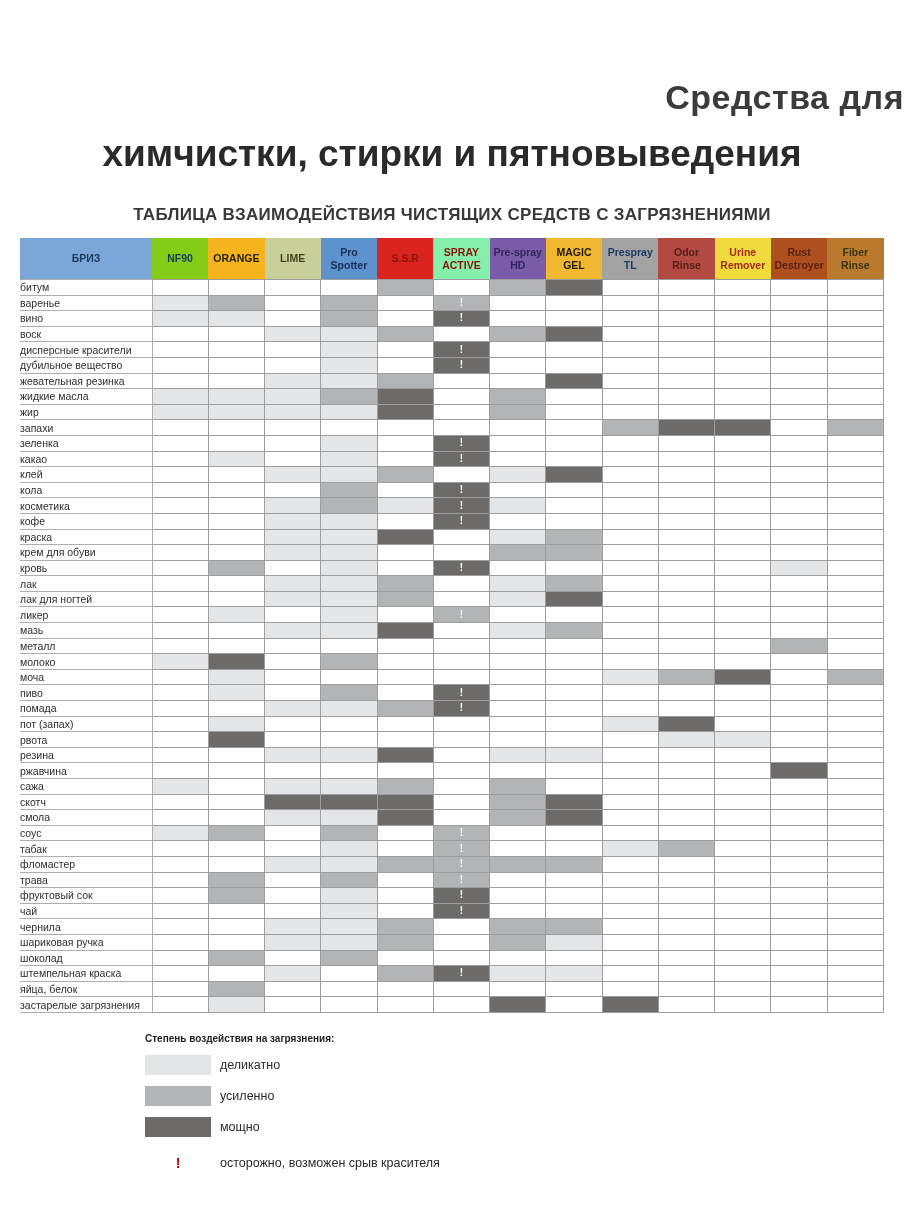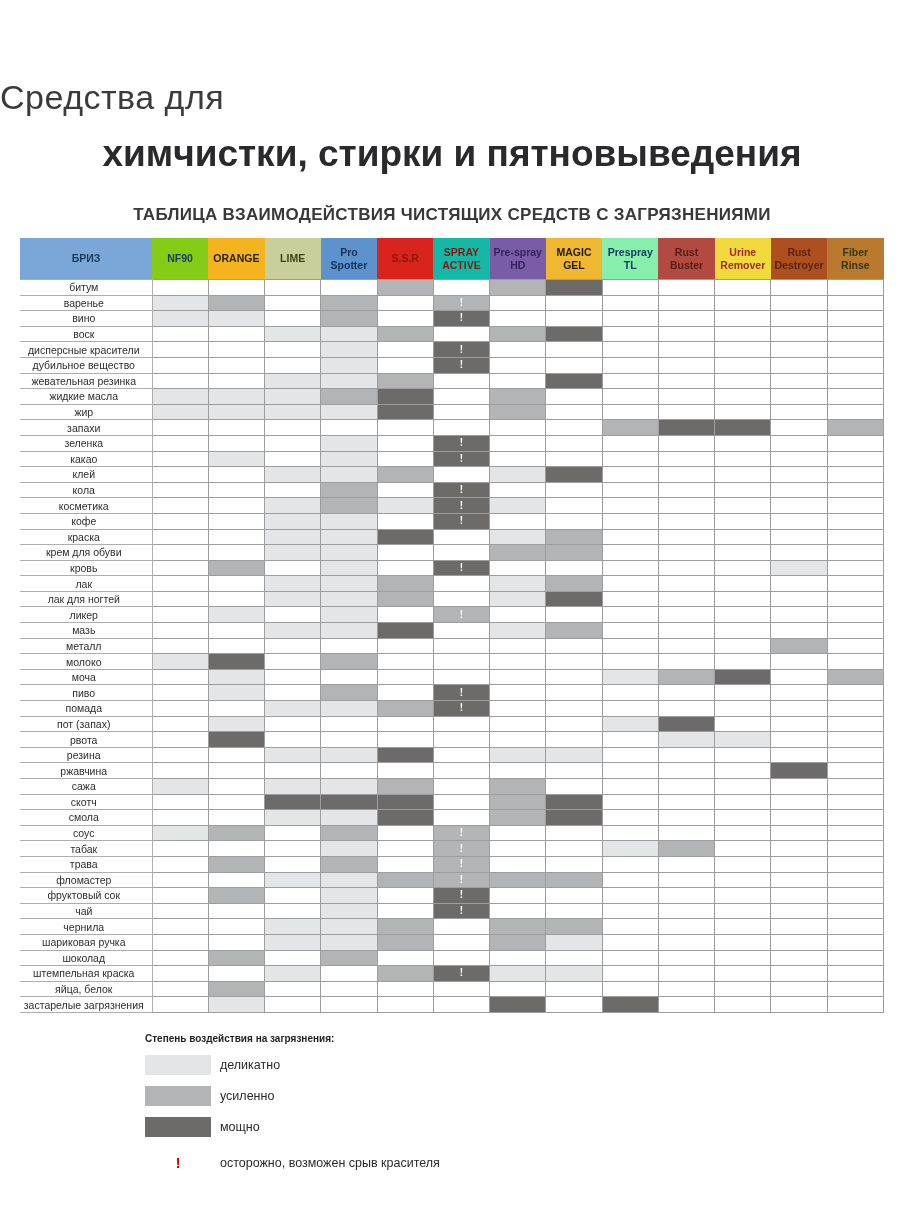--- a/index.html
+++ b/index.html
@@ -2,21 +2,21 @@
 <html><head>
 <meta charset="utf-8">
 <style>
   html,body { margin:0; padding:0; }
   body {
     width:904px; height:1231px; background:#ffffff;
     font-family:"Liberation Sans", sans-serif;
     color:#2e2e30; overflow:hidden;
   }
   .title1 {
-    text-align:left; font-size:34px; font-weight:400;
+    text-align:right; font-size:34px; font-weight:700;
     color:#3b3b3d; margin:78px 0 0 0; letter-spacing:0.5px;
   }
   .title2 {
     text-align:center; font-size:37px; font-weight:700;
     color:#2a2a2c; margin:16px 0 0 0;
   }
   .subtitle {
     text-align:center; font-size:17px; font-weight:600;
     color:#39393b; margin:30px 0 13px 0; letter-spacing:0.3px;
   }
@@ -25,21 +25,21 @@
     width:864px; margin-left:20px;
   }
   table.grid thead th {
     height:41px; border:none; font-weight:700; font-size:10.5px;
     line-height:1.15; padding:0 1px; vertical-align:middle; text-align:center;
   }
   table.grid thead th.brand { width:130px; }
   table.grid tbody tr { height:15.6px; }
   table.grid tbody th.rowlabel {
     font-weight:400; font-size:10.5px; color:#2e2e30;
-    text-align:center; padding:0 4px 0 0; white-space:nowrap;
+    text-align:left; padding:0 4px 0 0; white-space:nowrap;
     border:1px solid #aeaeb0; border-left:none; background:#ffffff;
   }
   table.grid tbody td {
     border:1px solid #9d9d9f; padding:0; text-align:center;
     font-size:10px; font-weight:700; color:#ffffff; line-height:14px;
     background:#ffffff;
   }
   table.grid tbody td.lv1 { background:#e4e5e7; }
   table.grid tbody td.lv2 { background:#b3b4b6; }
   table.grid tbody td.lv3 { background:#6d6b6a; }
@@ -67,25 +67,25 @@
 
   <table class="grid">
     <thead>
       <tr id="header-row">
           <th class="brand" style="background: rgb(123, 166, 216); color: rgb(26, 58, 94);">БРИЗ</th>
           <th style="background: #84cc16; color: rgb(26, 58, 94);">NF90</th>
           <th style="background: rgb(245, 179, 30); color: rgb(35, 31, 10);">ORANGE</th>
           <th style="background: rgb(201, 207, 155); color: rgb(63, 68, 22);">LIME</th>
           <th style="background: rgb(93, 146, 204); color: rgb(22, 50, 90);">Pro Spotter</th>
           <th style="background: rgb(216, 36, 28); color: rgb(143, 21, 12);">S.S.R</th>
-          <th style="background: #14b8a6; color: rgb(134, 21, 12);">SPRAY ACTIVE</th>
+          <th style="background: #86efac; color: rgb(134, 21, 12);">SPRAY ACTIVE</th>
           <th style="background: rgb(122, 91, 167); color: rgb(50, 37, 93);">Pre-spray HD</th>
           <th style="background: rgb(240, 184, 49); color: rgb(31, 26, 8);">MAGIC GEL</th>
-          <th style="background: #86efac; color: rgb(29, 58, 98);">Prespray TL</th>
-          <th style="background: rgb(178, 74, 66); color: rgb(85, 32, 27);">Rust Buster</th>
+          <th style="background: #a3a3a3; color: rgb(29, 58, 98);">Prespray TL</th>
+          <th style="background: rgb(178, 74, 66); color: rgb(85, 32, 27);">Odor Rinse</th>
           <th style="background: rgb(241, 219, 60); color: rgb(160, 42, 30);">Urine Remover</th>
           <th style="background: rgb(174, 79, 32); color: rgb(92, 35, 16);">Rust Destroyer</th>
           <th style="background: rgb(186, 122, 46); color: rgb(58, 52, 16);">Fiber Rinse</th>
         </tr>
     </thead>
     <tbody id="table-body">
         <tr>
           <th class="rowlabel">битум</th>
           <td></td>
           <td></td>
@@ -671,45 +671,45 @@
           <td class="lv2">!</td>
           <td></td>
           <td></td>
           <td class="lv1"></td>
           <td class="lv2"></td>
           <td></td>
           <td></td>
           <td></td>
         </tr>
         <tr>
+          <th class="rowlabel">фломастер</th>
+          <td></td>
+          <td></td>
+          <td class="lv1"></td>
+          <td class="lv1"></td>
+          <td class="lv2"></td>
+          <td class="lv2">!</td>
+          <td class="lv2"></td>
+          <td class="lv2"></td>
+          <td></td>
+          <td></td>
+          <td></td>
+          <td></td>
+          <td></td>
+        </tr>
+        <tr>
           <th class="rowlabel">трава</th>
           <td></td>
           <td class="lv2"></td>
           <td></td>
           <td class="lv2"></td>
           <td></td>
           <td class="lv2">!</td>
           <td></td>
           <td></td>
-          <td></td>
-          <td></td>
-          <td></td>
-          <td></td>
-          <td></td>
-        </tr>
-        <tr>
-          <th class="rowlabel">фломастер</th>
-          <td></td>
-          <td></td>
-          <td class="lv1"></td>
-          <td class="lv1"></td>
-          <td class="lv2"></td>
-          <td class="lv2">!</td>
-          <td class="lv2"></td>
-          <td class="lv2"></td>
           <td></td>
           <td></td>
           <td></td>
           <td></td>
           <td></td>
         </tr>
         <tr>
           <th class="rowlabel">фруктовый сок</th>
           <td></td>
           <td class="lv2"></td>

